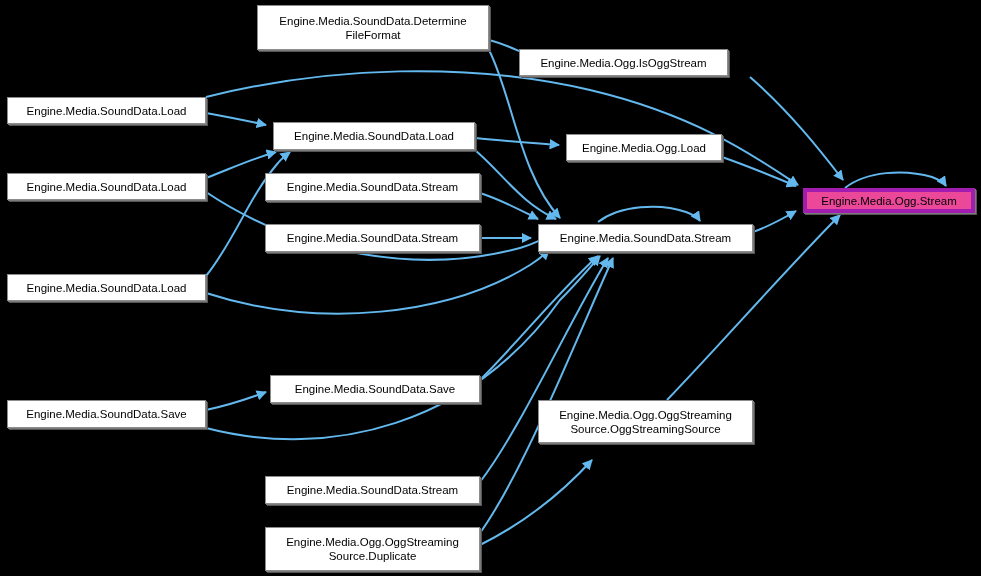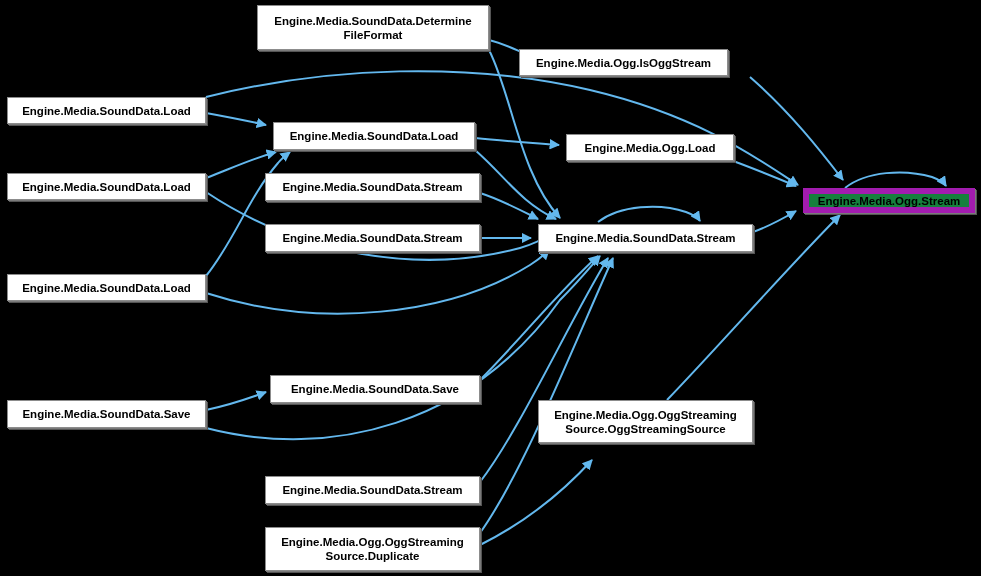--- a/index.html
+++ b/index.html
@@ -32,25 +32,24 @@
     display: flex;
     align-items: center;
     justify-content: center;
     text-align: center;
     color: #000000;
     font-size: 11.5px;
     line-height: 14px;
     letter-spacing: 0px;
     white-space: pre-line;
     z-index: 5;
-    font-weight: bold;
   }
   .node.highlight {
-    background: #15803d;
-    border: 6px solid #a21caf;
+    background: #ec4899;
+    border: 4px solid #a21caf;
   }
   .node-label {
     display: block;
     padding: 0 4px;
   }
 </style>
 </head>
 <body>
 
 <div id="canvas">
@@ -86,21 +85,21 @@
         <path d="M 667,400 C 720,345 790,265 840,215" fill="none" stroke="#63b8ee" stroke-width="2" marker-end="url(#arrow)"></path>
         <path d="M 480,545 C 520,525 560,495 592,460" fill="none" stroke="#63b8ee" stroke-width="2" marker-end="url(#arrow)"></path>
       </g>
   </svg>
   <div id="nodes">
       <div class="node" style="left: 257px; top: 5px; width: 232px; height: 45px;"><span class="node-label">Engine.Media.SoundData.Determine
 FileFormat</span></div>
       <div class="node" style="left: 519px; top: 49px; width: 209px; height: 27px;"><span class="node-label">Engine.Media.Ogg.IsOggStream</span></div>
       <div class="node" style="left: 7px; top: 97px; width: 199px; height: 27px;"><span class="node-label">Engine.Media.SoundData.Load</span></div>
       <div class="node" style="left: 273px; top: 122px; width: 202px; height: 28px;"><span class="node-label">Engine.Media.SoundData.Load</span></div>
-      <div class="node" style="left: 566px; top: 134px; width: 168px; height: 27px;"><span class="node-label">Engine.Media.Ogg.Load</span></div>
+      <div class="node" style="left: 566px; top: 134px; width: 156px; height: 27px;"><span class="node-label">Engine.Media.Ogg.Load</span></div>
       <div class="node" style="left: 7px; top: 173px; width: 199px; height: 27px;"><span class="node-label">Engine.Media.SoundData.Load</span></div>
       <div class="node" style="left: 265px; top: 173px; width: 215px; height: 28px;"><span class="node-label">Engine.Media.SoundData.Stream</span></div>
       <div class="node highlight" style="left: 803px; top: 188px; width: 172px; height: 25px;"><span class="node-label">Engine.Media.Ogg.Stream</span></div>
       <div class="node" style="left: 265px; top: 224px; width: 215px; height: 28px;"><span class="node-label">Engine.Media.SoundData.Stream</span></div>
       <div class="node" style="left: 538px; top: 224px; width: 215px; height: 28px;"><span class="node-label">Engine.Media.SoundData.Stream</span></div>
       <div class="node" style="left: 7px; top: 274px; width: 199px; height: 27px;"><span class="node-label">Engine.Media.SoundData.Load</span></div>
       <div class="node" style="left: 270px; top: 375px; width: 210px; height: 28px;"><span class="node-label">Engine.Media.SoundData.Save</span></div>
       <div class="node" style="left: 538px; top: 400px; width: 215px; height: 43px;"><span class="node-label">Engine.Media.Ogg.OggStreaming
 Source.OggStreamingSource</span></div>
       <div class="node" style="left: 7px; top: 400px; width: 199px; height: 28px;"><span class="node-label">Engine.Media.SoundData.Save</span></div>

